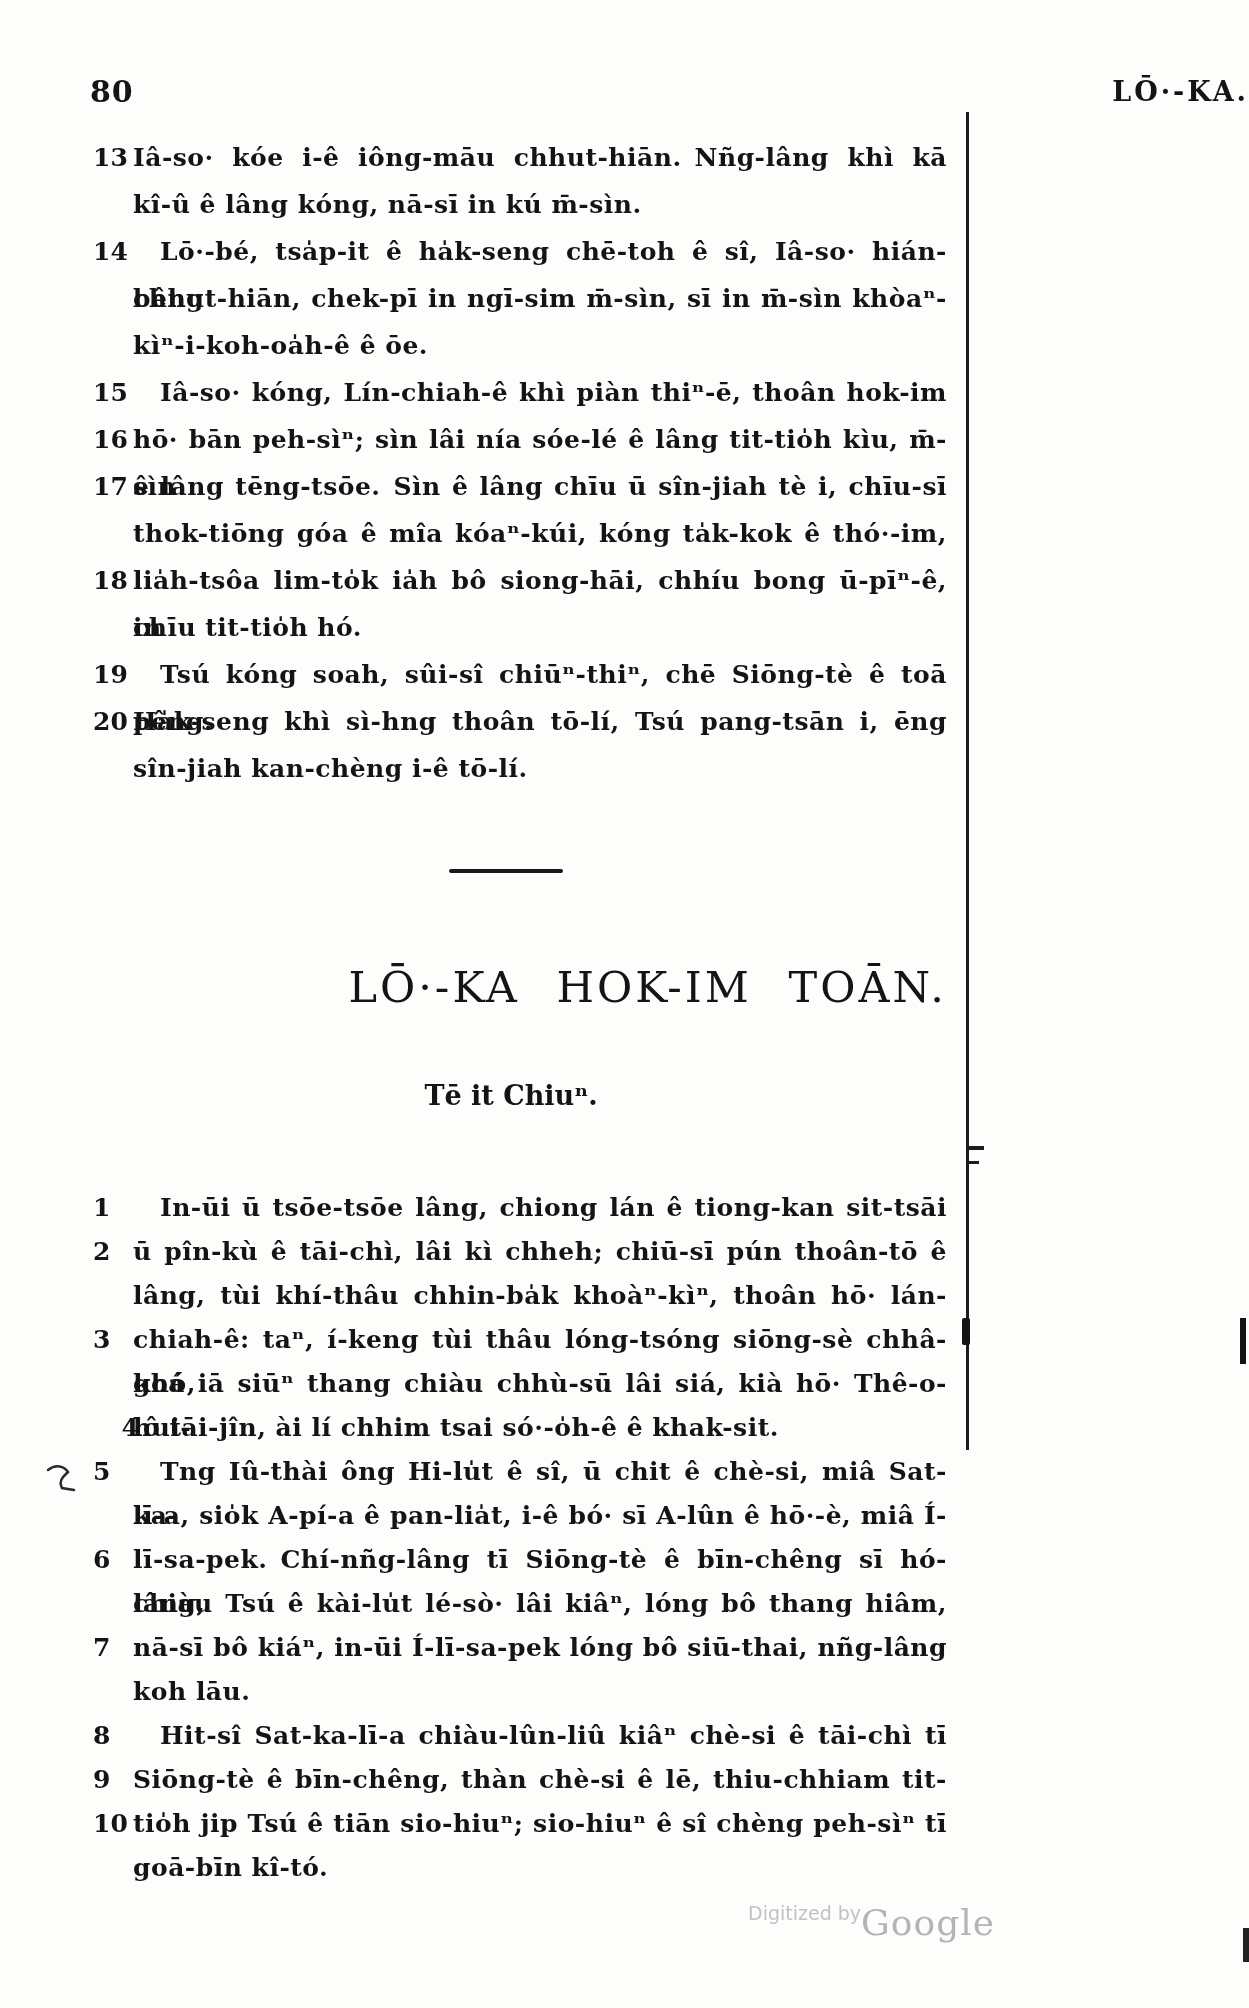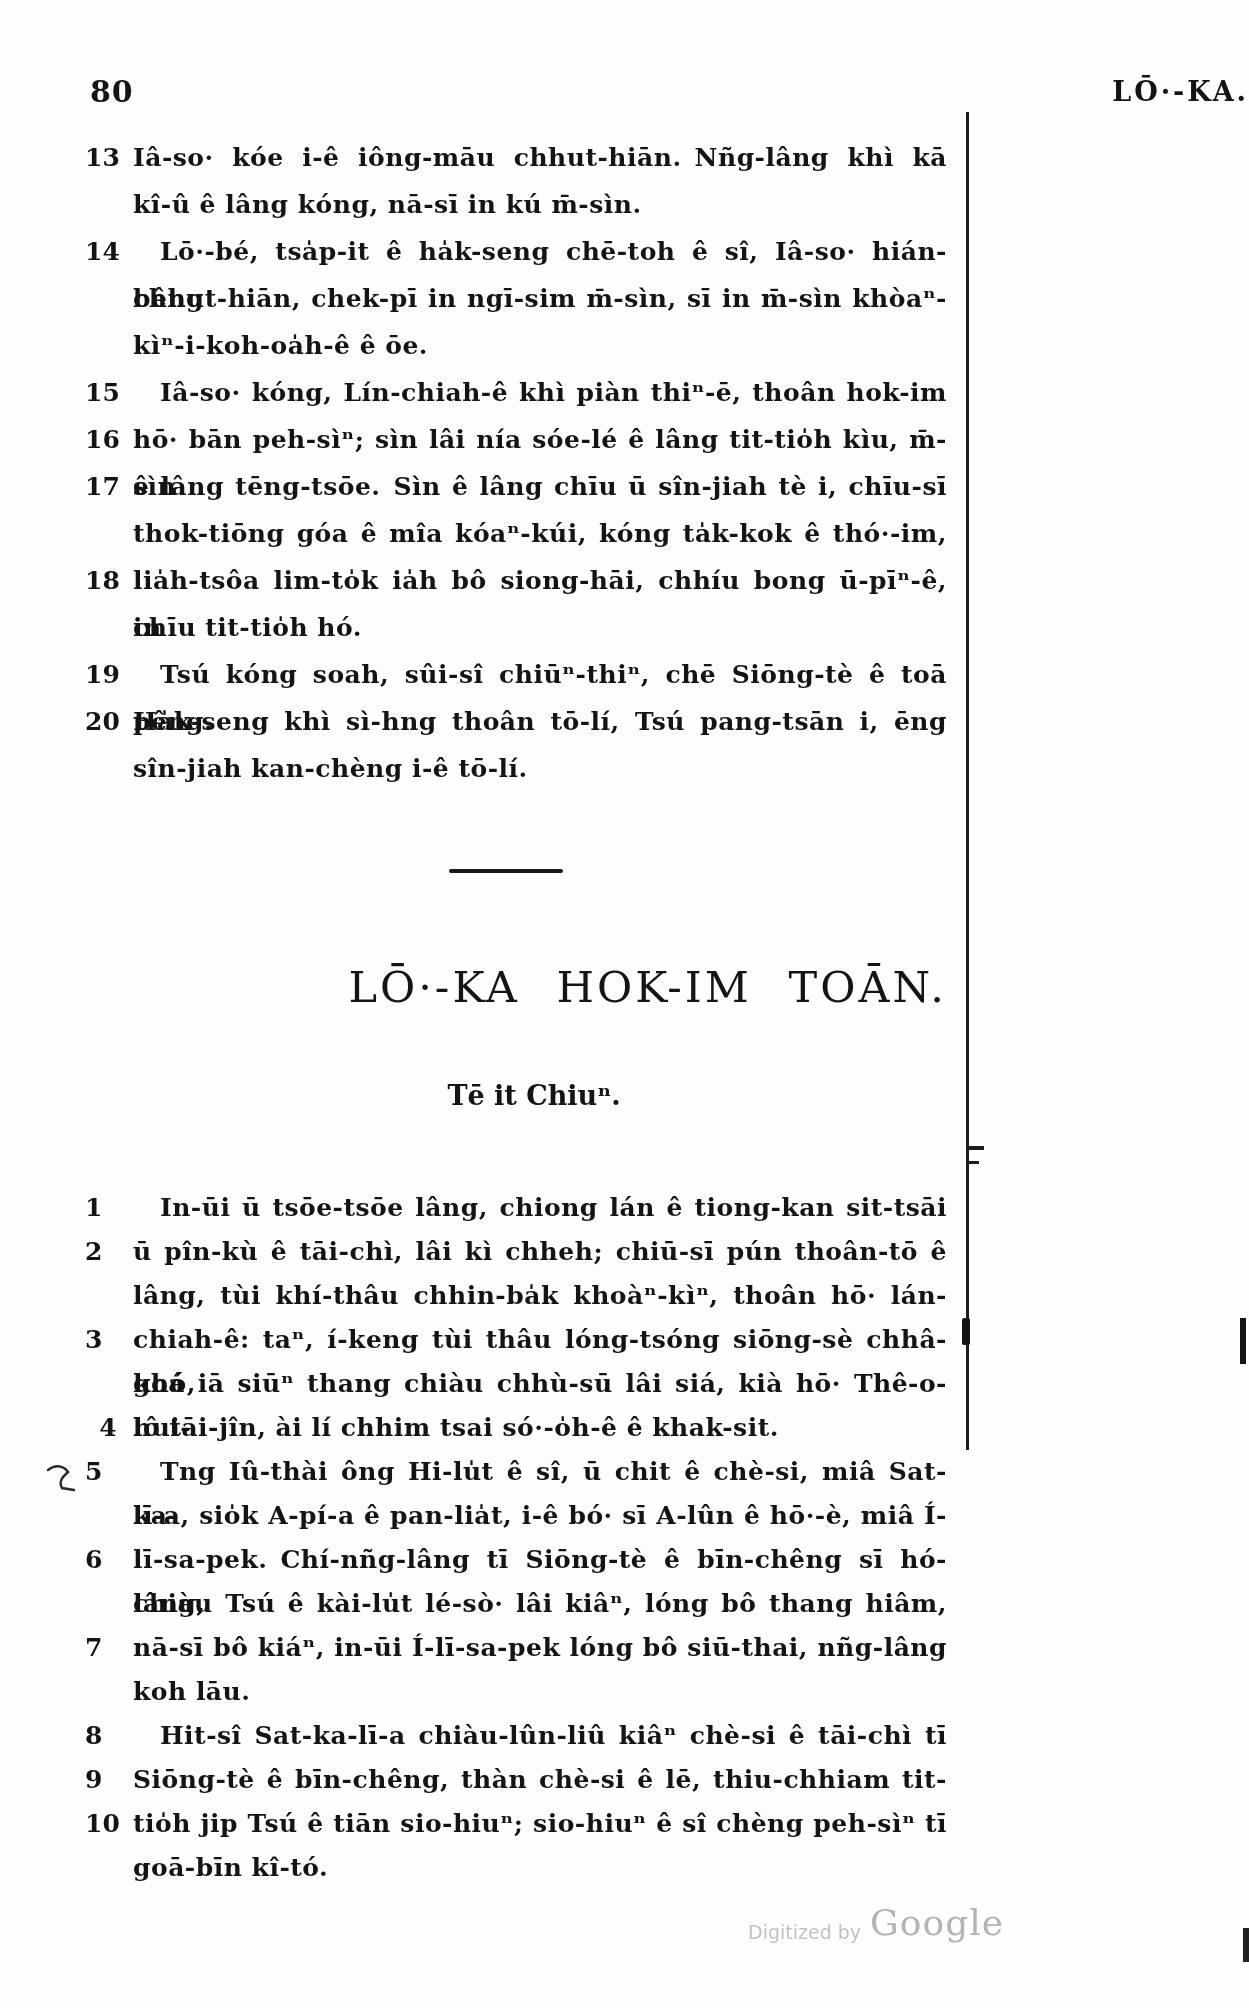--- a/index.html
+++ b/index.html
@@ -15,39 +15,39 @@
   
   .verse-block{position:absolute;left:85px;width:862px;}
   #mark-lines{top:134px;}
   #luke-lines{top:1186px;}
   .line{position:relative;padding-left:48px;font-size:25px;font-weight:700;
     text-align:left;}
   #mark-lines .line{height:47px;line-height:47px;}
   #luke-lines .line{height:44px;line-height:44px;}
   .line.fill{text-align:justify;text-align-last:justify;}
   .line.para{text-indent:27px;}
-  .vnum{position:absolute;left:0;top:0;width:46px;text-indent:0;text-align:center;}
+  .vnum{position:absolute;left:8px;top:0;width:46px;text-indent:0;text-align:right;}
   .vtext{letter-spacing:0.5px;}
   
   .separator{position:absolute;left:449px;top:869px;width:114px;height:4px;background:#181818;border-radius:2px;}
   
   .gospel-title{position:absolute;left:85px;top:962px;width:862px;text-align:right;
     font-size:43px;font-weight:400;letter-spacing:3px;word-spacing:20px;}
-  .chapter-heading{position:absolute;left:103px;top:1080px;width:862px;text-align:center;
+  .chapter-heading{position:absolute;left:80px;top:1080px;width:862px;text-align:center;
     font-size:27px;font-weight:700;}
   
   .edge-line{position:absolute;left:966px;top:112px;width:3px;height:1338px;background:#1c1c1c;}
   .edge-dash-1{position:absolute;left:969px;top:1146px;width:15px;height:4px;background:#1c1c1c;}
   .edge-dash-2{position:absolute;left:969px;top:1161px;width:10px;height:3px;background:#1c1c1c;}
   .edge-blob{position:absolute;left:962px;top:1318px;width:8px;height:27px;background:#141414;border-radius:2px;}
   .corner-speck{position:absolute;left:1240px;top:1318px;width:6px;height:46px;background:#141414;}
   .footer-speck{position:absolute;left:1243px;top:1928px;width:6px;height:34px;background:#222;}
   .pen-mark{position:absolute;left:44px;top:1460px;width:40px;height:36px;}
   
-  .watermark{position:absolute;left:748px;top:1902px;display:flex;align-items:flex-end;gap:9px;}
+  .watermark{position:absolute;left:748px;top:1902px;display:flex;align-items:flex-start;}
   .watermark .prefix{font-family:"DejaVu Sans", sans-serif;font-size:19px;color:#c2c2c2;}
   .watermark .brand{font-family:"DejaVu Serif", serif;font-size:36px;color:#b4b4b4;letter-spacing:1px;}
 </style>
 </head>
 <body>
 
 <div class="page-number">80</div>
 <div class="running-title">LŌ·-KA.</div>
 
 <div id="mark-lines" class="verse-block">

